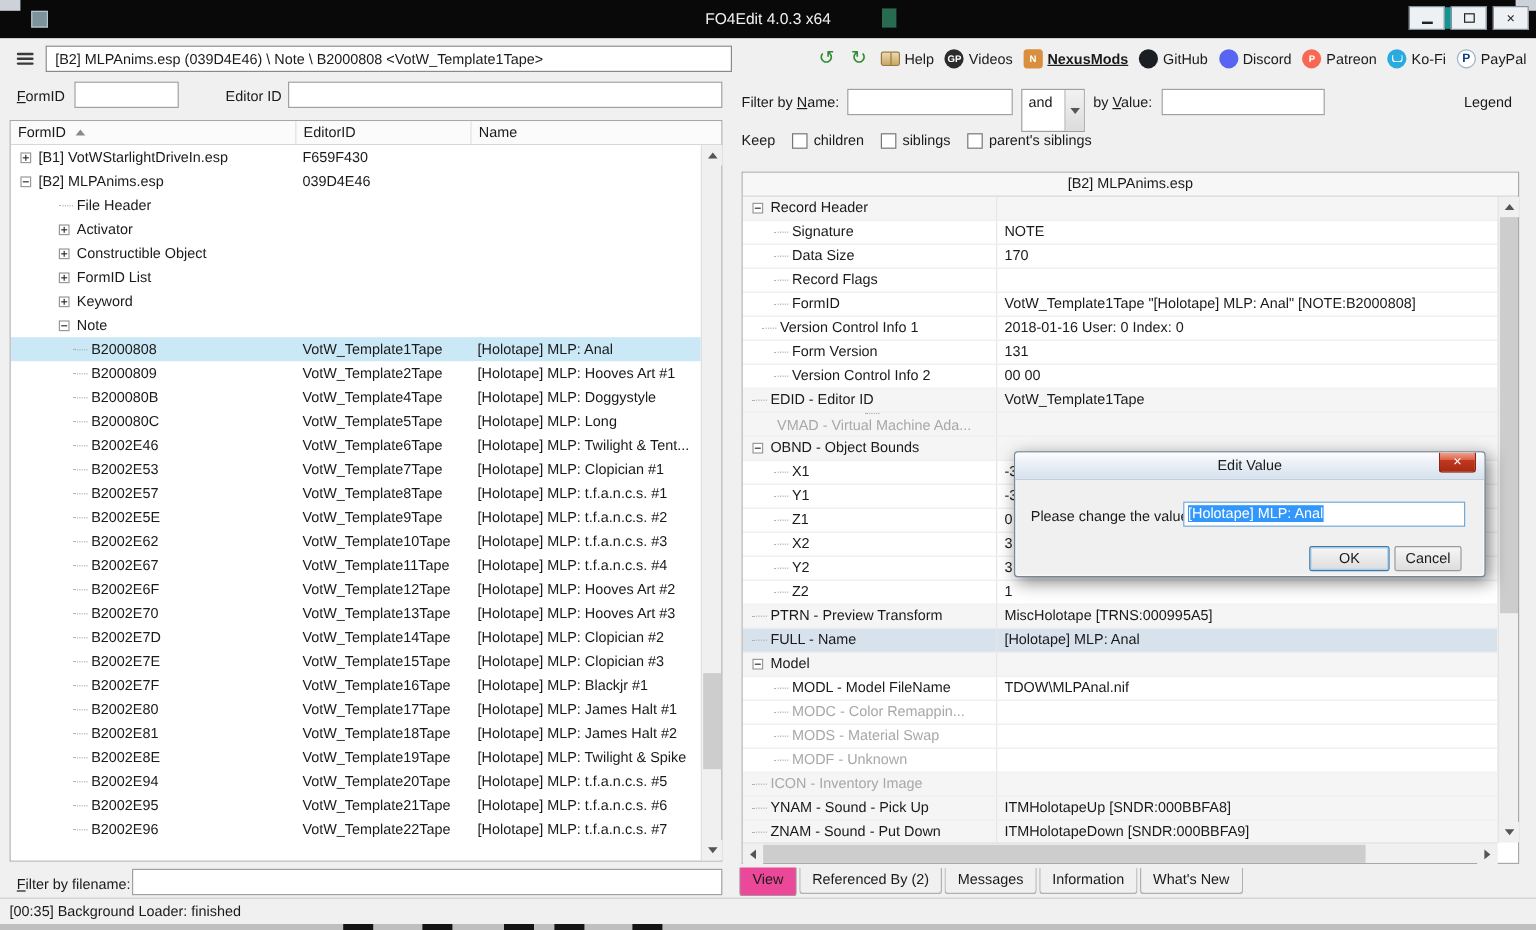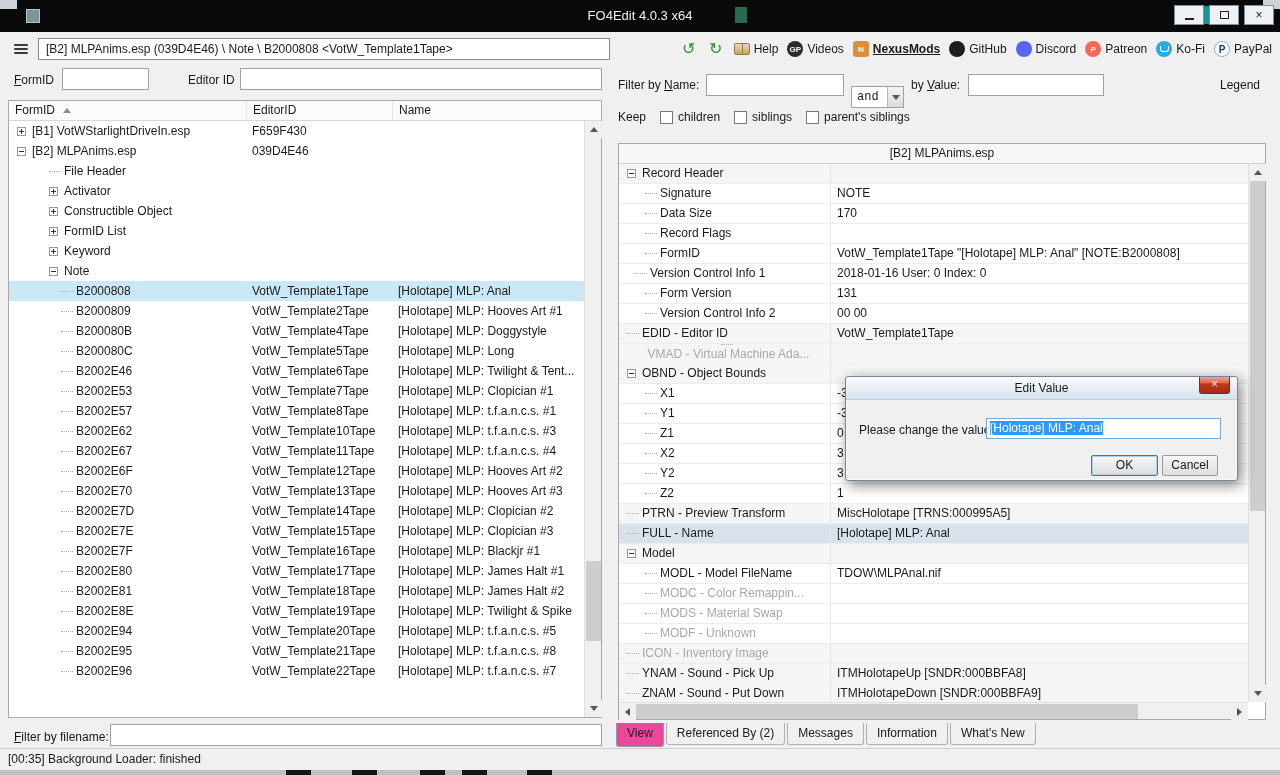--- a/index.html
+++ b/index.html
@@ -83,21 +83,21 @@
   .tree-vscroll .sb-arrow.bottom { bottom:0; left:0; }
   .tree-vscroll .sb-thumb { top:440px; height:80px; }
   .lp-filter-label { left:6px; top:664px; }
   .lp-filter-input { left:102px; top:658px; width:492px; }
 
   
   .right-panel { position:absolute; left:612px; top:66px; width:660px; height:682px; }
   .rp-filter-row { position:absolute; left:6px; right:6px; top:8px; height:22px; }
   .rp-name-label { left:0; top:4px; }
   .rp-name-input { left:88px; top:0; width:138px; }
-  .combo { position:absolute; left:233px; top:12px; width:53px; height:22px; background:#fff; border:1px solid #a0a0a0; display:flex;font-family:Liberation Mono, monospace; }
+  .combo { position:absolute; left:233px; top:0; width:53px; height:36px; background:#fff; border:1px solid #a0a0a0; display:flex; }
   .combo-text { flex:1; line-height:20px; padding-left:5px; }
   .combo-btn { width:16px; background:linear-gradient(180deg,#f2f2f2,#dcdcdc); border-left:1px solid #b8b8b8; display:flex; align-items:center; justify-content:center; }
   .rp-value-label { left:293px; top:4px; }
   .rp-value-input { left:350px; top:0; width:136px; }
   .legend { position:absolute; right:6px; top:4px; cursor:pointer; }
   .rp-keep-row { position:absolute; left:6px; top:42px; height:18px; display:flex; align-items:center; }
   .keep-label { margin-right:14px; }
   .keep-opt { margin-right:14px; cursor:pointer; white-space:nowrap; }
   .record-table { position:absolute; left:6px; top:77px; width:648px; height:577px; background:#fff; border:1px solid #a8a8a8; }
   .rv-header { position:absolute; left:0; right:0; top:0; height:20px; line-height:19px; text-align:center; background:#f7f7f7; border-bottom:1px solid #cfcfcf; overflow:hidden; }
@@ -338,20 +338,28 @@
             <div class="tc tc1" style="padding-left: 52px;">
               <span class="connector"></span>
               <span class="tlabel">B2002E57</span>
             </div>
             <div class="tc tc2">VotW_Template8Tape</div>
             <div class="tc tc3">[Holotape] MLP: t.f.a.n.c.s. #1</div>
           </div>
           <div class="trow">
             <div class="tc tc1" style="padding-left: 52px;">
               <span class="connector"></span>
+              <span class="tlabel">B2002E5E</span>
+            </div>
+            <div class="tc tc2">VotW_Template9Tape</div>
+            <div class="tc tc3">[Holotape] MLP: t.f.a.n.c.s. #2</div>
+          </div>
+          <div class="trow">
+            <div class="tc tc1" style="padding-left: 52px;">
+              <span class="connector"></span>
               <span class="tlabel">B2002E62</span>
             </div>
             <div class="tc tc2">VotW_Template10Tape</div>
             <div class="tc tc3">[Holotape] MLP: t.f.a.n.c.s. #3</div>
           </div>
           <div class="trow">
             <div class="tc tc1" style="padding-left: 52px;">
               <span class="connector"></span>
               <span class="tlabel">B2002E67</span>
             </div>
@@ -429,21 +437,21 @@
             </div>
             <div class="tc tc2">VotW_Template20Tape</div>
             <div class="tc tc3">[Holotape] MLP: t.f.a.n.c.s. #5</div>
           </div>
           <div class="trow">
             <div class="tc tc1" style="padding-left: 52px;">
               <span class="connector"></span>
               <span class="tlabel">B2002E95</span>
             </div>
             <div class="tc tc2">VotW_Template21Tape</div>
-            <div class="tc tc3">[Holotape] MLP: t.f.a.n.c.s. #8</div>
+            <div class="tc tc3">[Holotape] MLP: t.f.a.n.c.s. #6</div>
           </div>
           <div class="trow">
             <div class="tc tc1" style="padding-left: 52px;">
               <span class="connector"></span>
               <span class="tlabel">B2002E96</span>
             </div>
             <div class="tc tc2">VotW_Template22Tape</div>
             <div class="tc tc3">[Holotape] MLP: t.f.a.n.c.s. #7</div>
           </div>
         </div>

